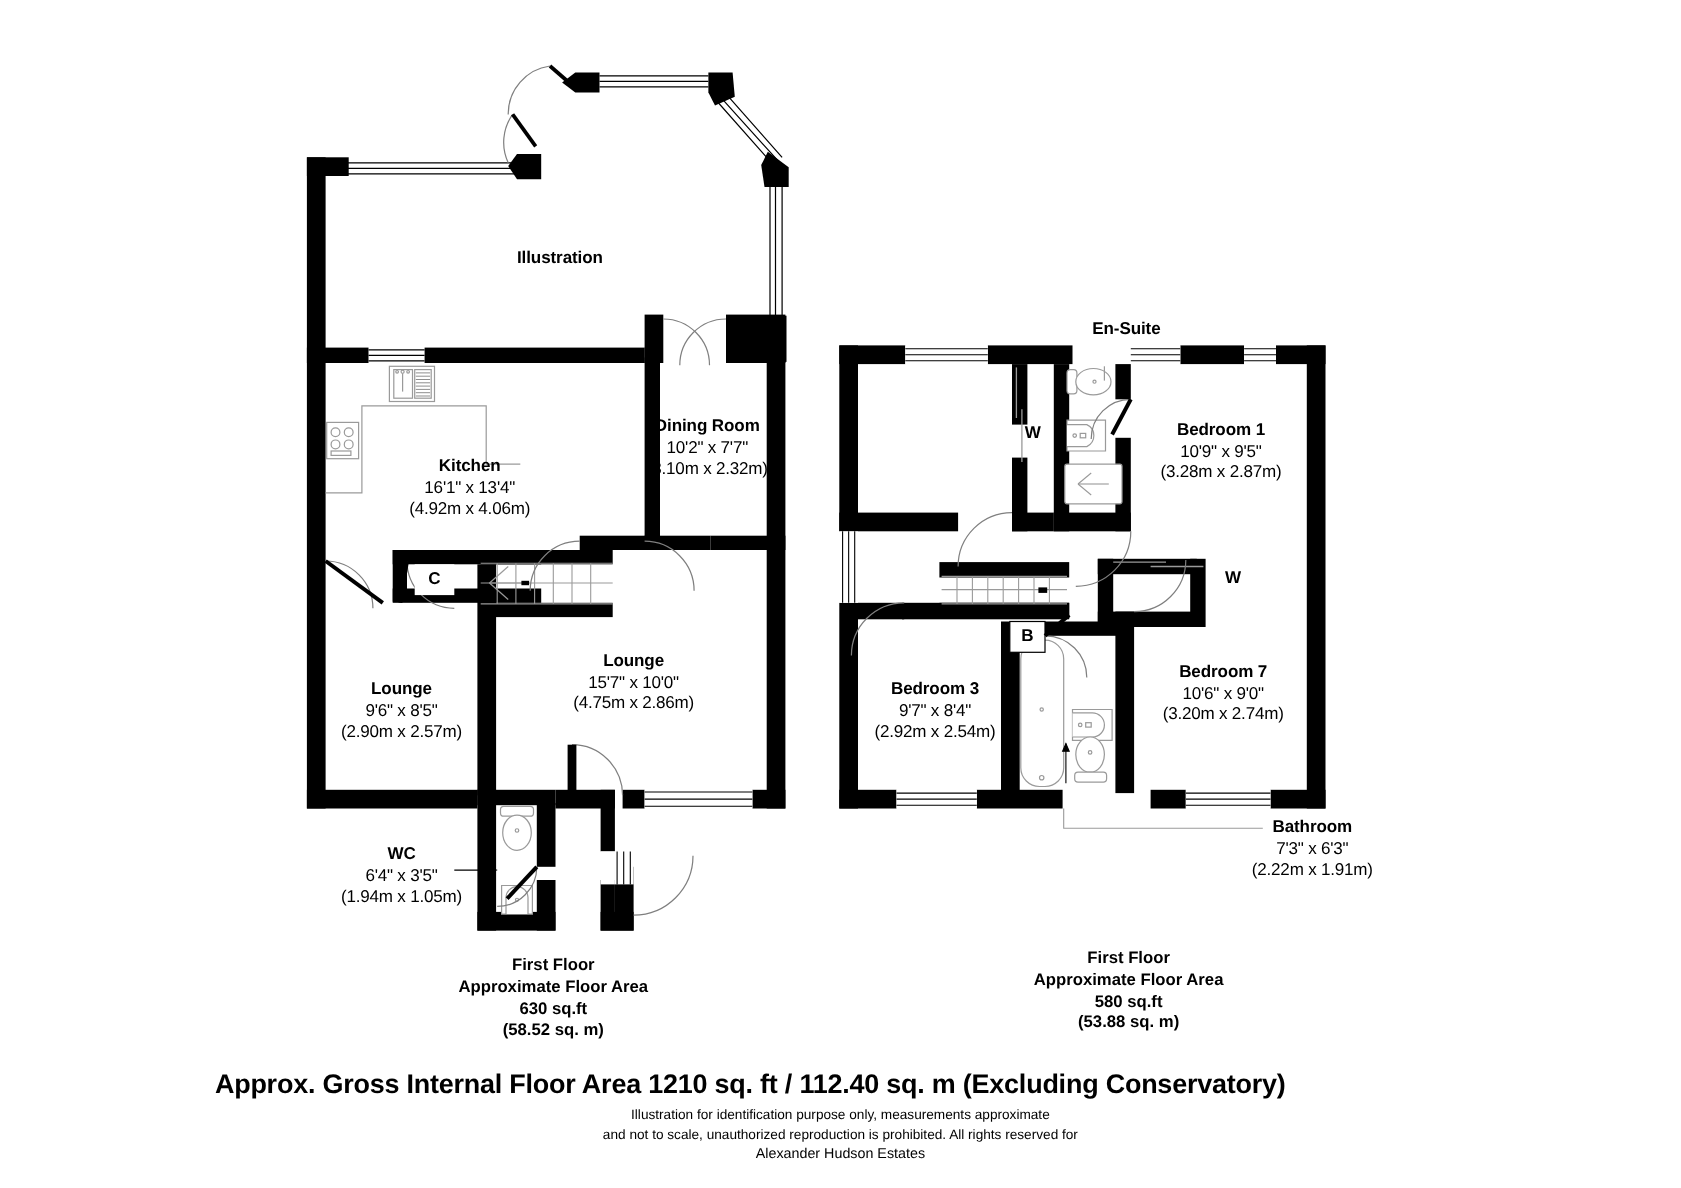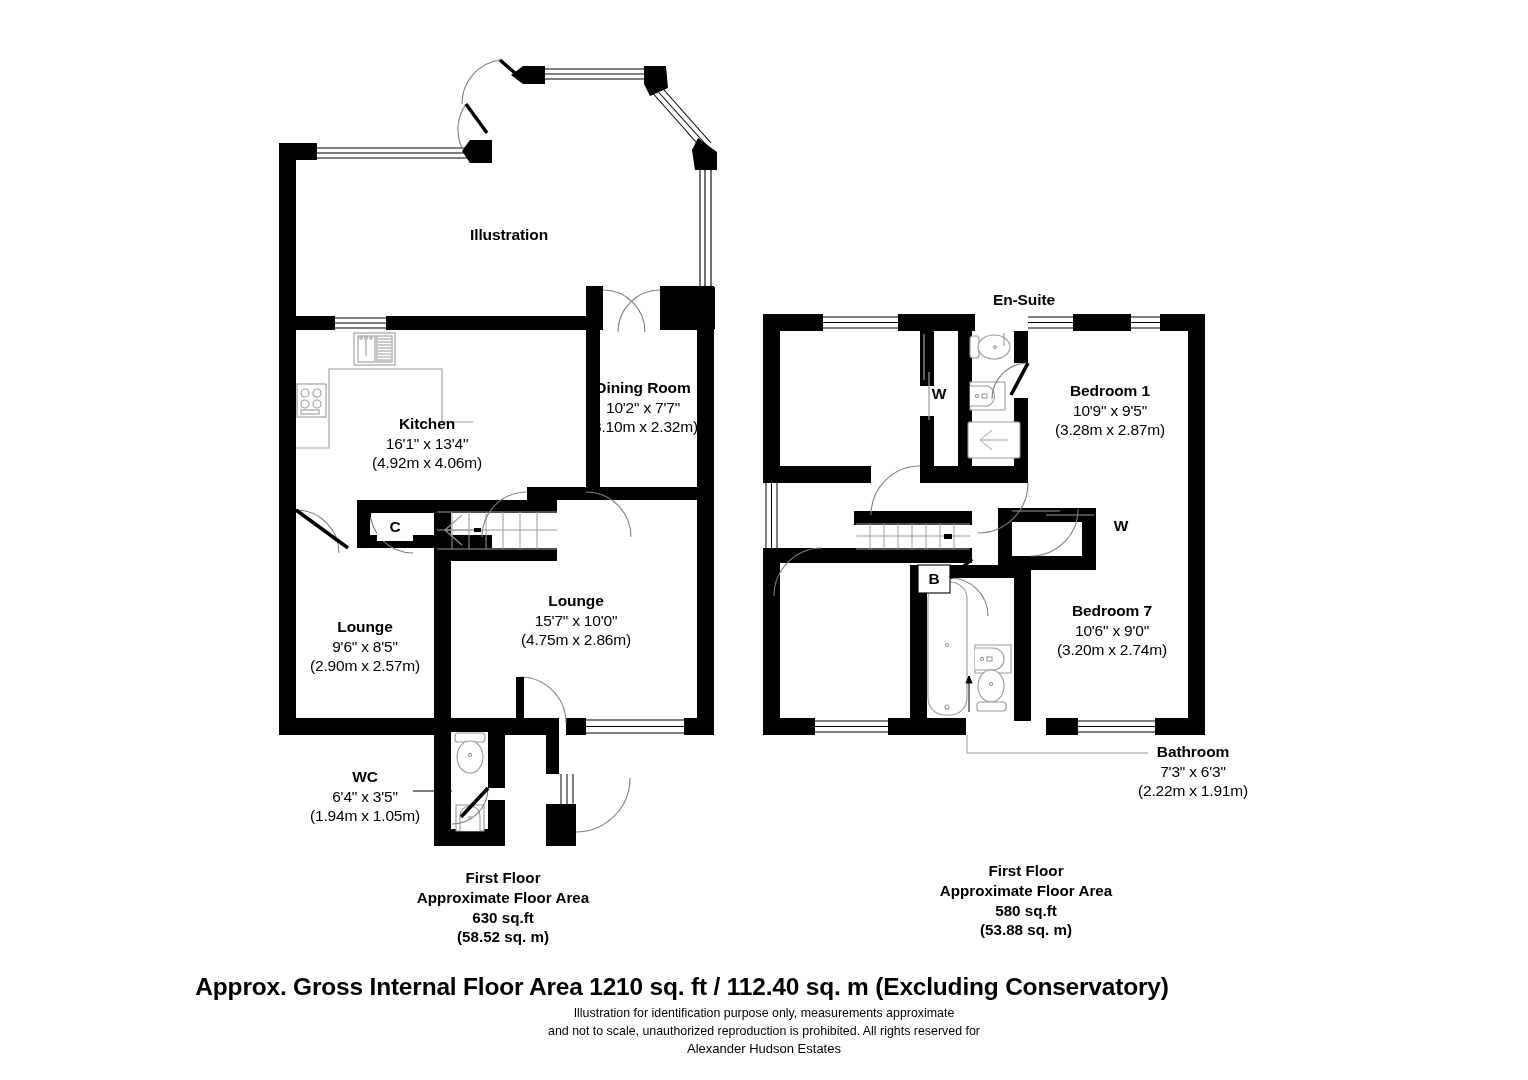--- a/index.html
+++ b/index.html
@@ -492,20 +492,25 @@
     <div class="rn">En-Suite</div>
   </div>
 
 
   <div class="lbl" style="left:990px; top:381px; width:240px;">
     <div class="rn">Bedroom 1</div>
     <div class="dim">10'9" x 9'5"</div>
     <div class="dim">(3.28m x 2.87m)</div>
   </div>
 
+  <div class="lbl" style="left:732px; top:617px; width:236px;">
+    <div class="rn">Bedroom 3</div>
+    <div class="dim">9'7" x 8'4"</div>
+    <div class="dim">(2.92m x 2.54m)</div>
+  </div>
 
   <div class="lbl" style="left:994px; top:601px; width:236px;">
     <div class="rn">Bedroom 7</div>
     <div class="dim">10'6" x 9'0"</div>
     <div class="dim">(3.20m x 2.74m)</div>
   </div>
 
   <div class="lbl" style="left:1068px; top:742px; width:250px;">
     <div class="rn">Bathroom</div>
     <div class="dim">7'3" x 6'3"</div>

